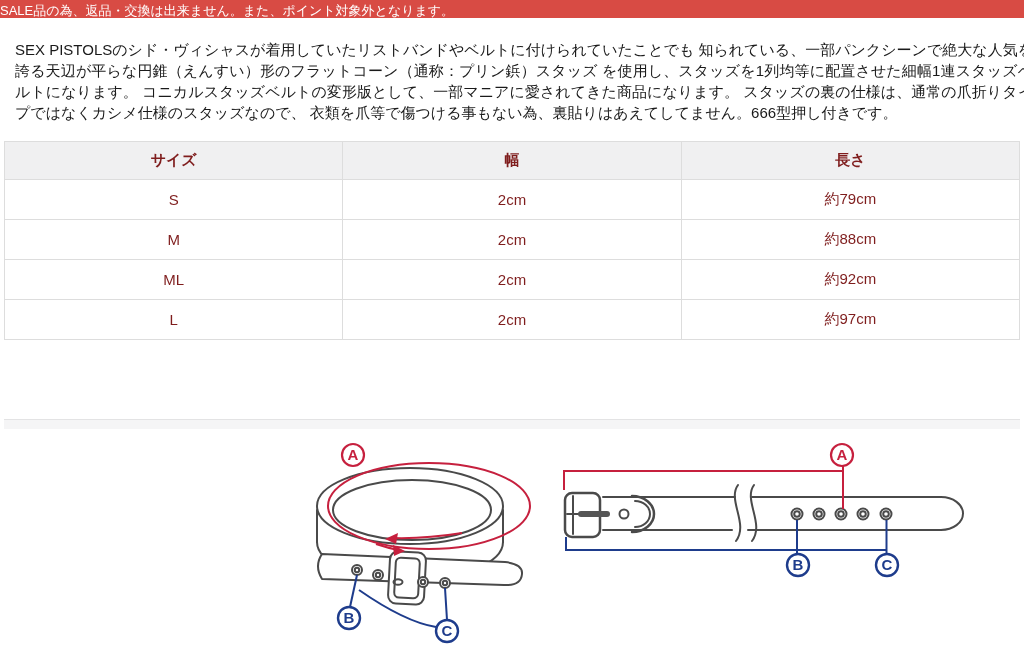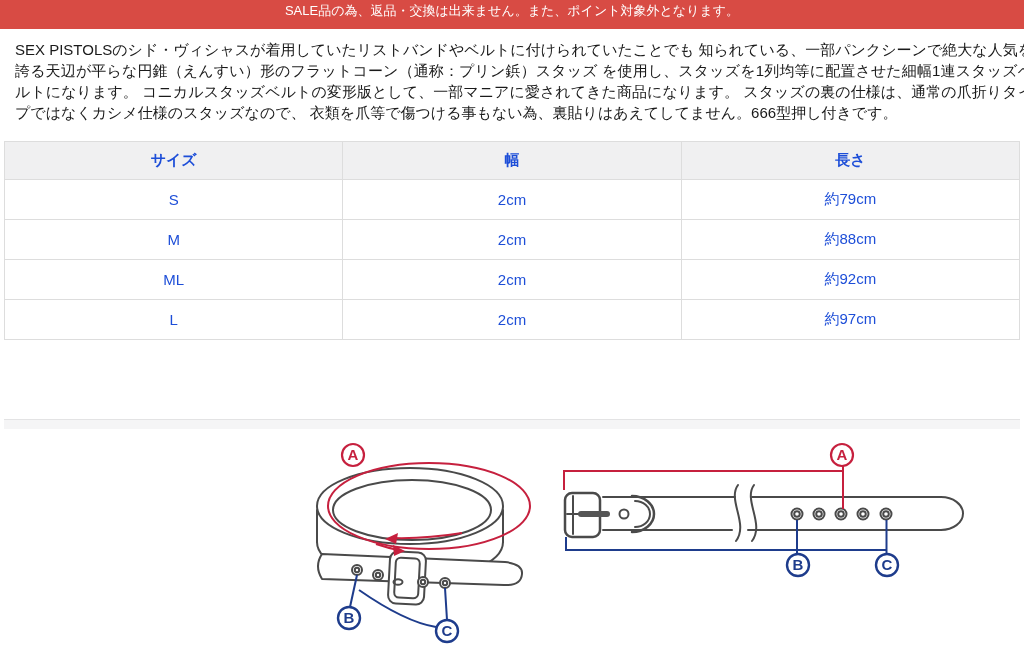--- a/index.html
+++ b/index.html
@@ -1,34 +1,34 @@
 <!DOCTYPE html>
 <html><head>
 <meta charset="utf-8">
 <style>
   html,body{margin:0;padding:0;background:#fff;}
   .page{
     position:relative;width:1024px;height:655px;background:#ffffff;
     font-family:"Liberation Sans","DejaVu Sans",sans-serif;overflow:hidden;
   }
   .banner{
-    position:absolute;top:0;left:0;width:1024px;height:29px;
+    position:absolute;top:0;left:0;width:1024px;height:18px;
     background:#d84b44;color:#ffffff;font-size:13px;line-height:22px;
-    text-align:center;white-space:nowrap;
+    white-space:nowrap;
   }
   .description{
     position:absolute;top:27px;left:3px;width:1018px;margin:12px;
     font-size:15px;line-height:21px;color:#1a1a1a;text-align:justify;
   }
   table.size{
     position:absolute;top:141px;left:4px;width:1016px;
     border-collapse:collapse;table-layout:fixed;
   }
   table.size th,table.size td{
-    border:1px solid #dddddd;text-align:center;font-size:15px;color:#1d4ed8;
+    border:1px solid #dddddd;text-align:center;font-size:15px;color:#7f1d1d;
     padding:0;
   }
   table.size th{background:#f0f0f1;font-weight:bold;height:37px;}
   table.size td{height:39px;background:#ffffff;}
   .scroll-strip{
     position:absolute;top:419px;left:4px;width:1016px;height:9px;
     background:#f5f5f6;border-top:1px solid #e3e3e4;
   }
   .diagram{position:absolute;}
   #diagram-left{left:280px;top:440px;}

